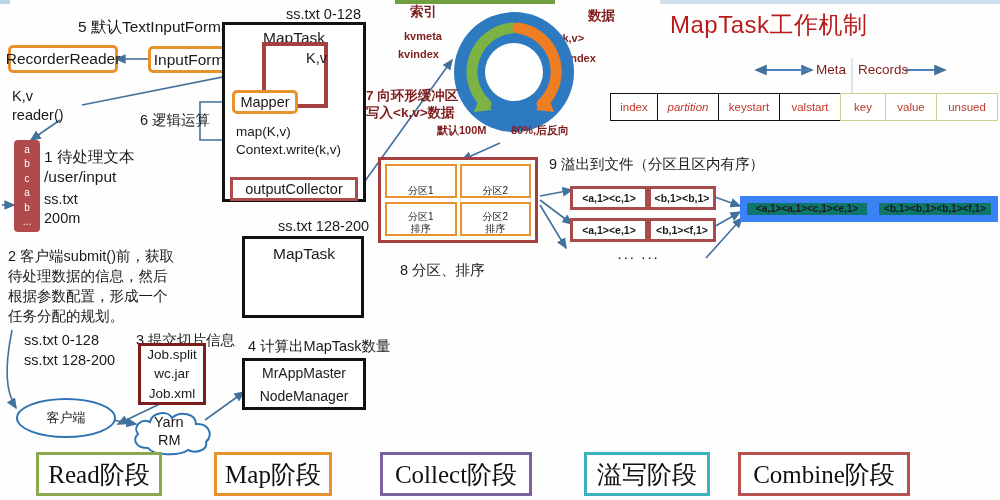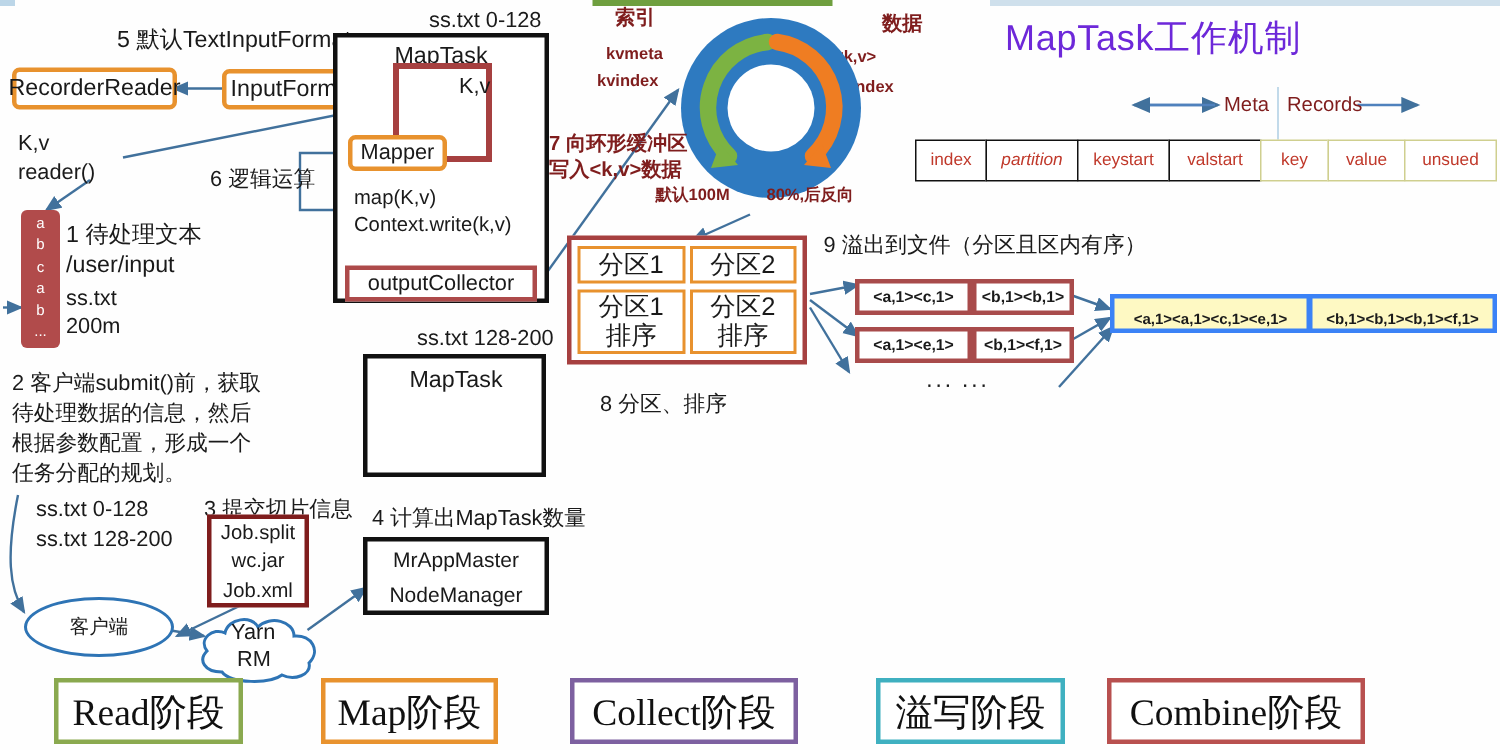--- a/index.html
+++ b/index.html
@@ -43,46 +43,46 @@
       justify-content:center;font-size:11.5px;color:#c0392b;background:#fff;
       border:1px solid #111;margin-left:-1px;}
   #metatable .cell.rec{border-color:#cfcf8f;}
 
   
   #partwrap{position:absolute;left:378px;top:157px;width:160px;height:86px;
             border:3px solid #a64040;background:#fff;padding:4px;box-sizing:border-box;
             display:flex;flex-direction:column;gap:4px;}
   #partwrap .prow{display:flex;gap:3px;flex:1;}
   #partwrap .pcell{flex:1;border:2.5px solid #e8922e;background:#fff;display:flex;
-        flex-direction:column;align-items:center;justify-content:flex-end;font-size:17px;
+        flex-direction:column;align-items:center;justify-content:flex-end;font-size:10px;
         line-height:1.15;}
 
   
   .spill{position:absolute;box-sizing:border-box;border:3px solid #a84b4b;background:#fff;
          display:flex;align-items:center;justify-content:center;font-size:10.5px;
          font-weight:bold;}
 
   
-  .merge{position:absolute;box-sizing:border-box;border:3px solid #3b82f6;background:#fef9c3;
-         display:flex;align-items:flex-end;justify-content:center;font-size:10px;
+  .merge{position:absolute;box-sizing:border-box;border:7px solid #3b82f6;background:#0f766e;
+         display:flex;align-items:flex-start;justify-content:center;font-size:10px;
          font-weight:bold;}
 
   
   .phase{position:absolute;box-sizing:border-box;display:flex;align-items:center;
          justify-content:center;background:#fff;
          font-family:"Liberation Serif","DejaVu Serif",serif;font-size:25px;color:#111;}
 
   
   #cloud{position:absolute;left:128px;top:404px;width:90px;height:52px;}
   
   #client{position:absolute;left:16px;top:398px;width:96px;height:36px;
           border:2px solid #2e74b5;border-radius:50%;display:flex;align-items:center;
           justify-content:center;font-size:13px;background:#fff;}
 
-  #title{position:absolute;left:670px;top:9px;font-size:24px;color:#6d28d9;
+  #title{position:absolute;left:670px;top:9px;font-size:24px;color:#b91c1c;
          letter-spacing:.5px;}
   .topbar{position:absolute;top:0;height:4px;}
 </style>
 </head>
 <body>
 
 <div id="canvas">
 
   <div class="topbar" style="left:0;width:10px;background:#bcd6e8;"></div>
   <div class="topbar" style="left:395px;width:160px;background:#6f9f3f;"></div>

